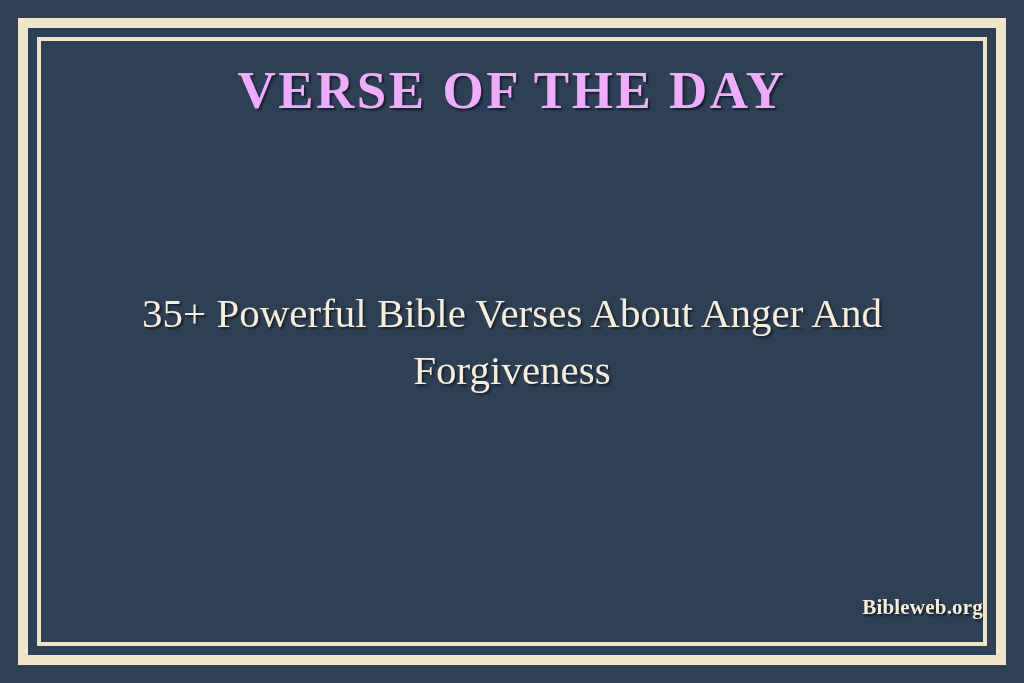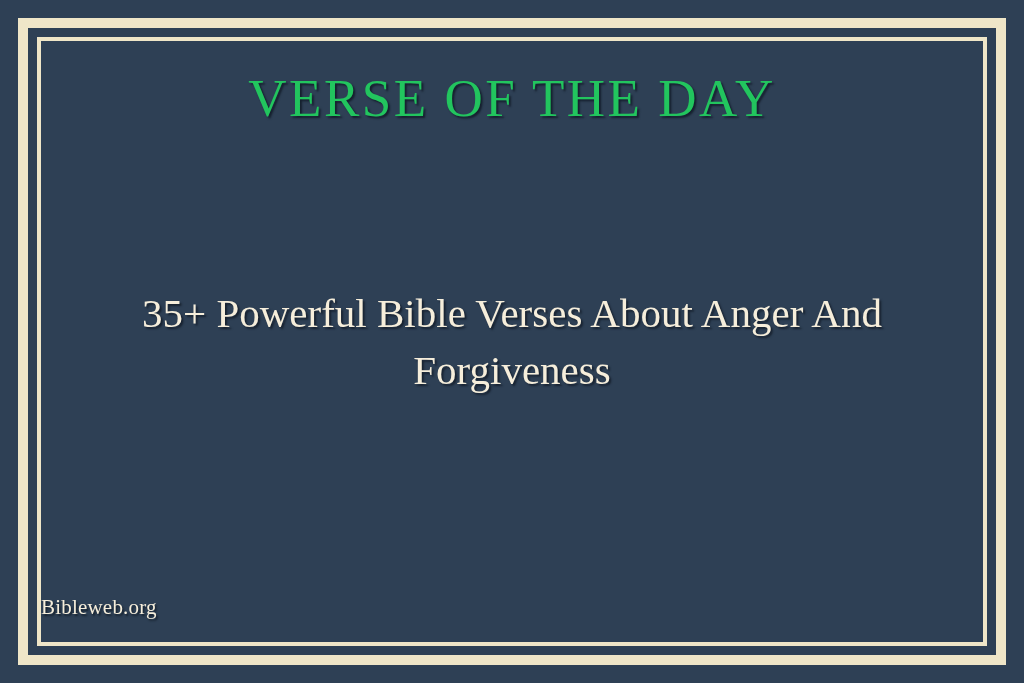--- a/index.html
+++ b/index.html
@@ -60,29 +60,29 @@
     width: 100%;
     height: 100%;
     box-sizing: border-box;
     background: #2e4055;
     overflow: hidden;
   }
 
   
   .kicker {
     position: absolute;
-    top: 30px;
+    top: 22px;
     left: 0;
     right: 0;
     text-align: center;
     font-size: 53px;
-    font-weight: normal;
+    font-weight: bold;
     line-height: 1.05;
     letter-spacing: 2.5px;
-    color: #22c55e;
+    color: #f0abfc;
     text-shadow: 2px 2px 2px rgba(14, 22, 33, 0.75);
     white-space: nowrap;
   }
 
   
   .headline-wrap {
     position: absolute;
     top: 244px;
     left: 30px;
     right: 30px;
@@ -96,23 +96,23 @@
     color: #f6eedb;
     text-shadow: 2px 2px 2px rgba(14, 22, 33, 0.7);
   }
 
   
   .footer {
     position: absolute;
     bottom: 22px;
     left: 0;
     right: 0;
-    text-align: left;
+    text-align: right;
     font-size: 21px;
-    font-weight: normal;
+    font-weight: bold;
     letter-spacing: 0.2px;
     color: #f6eedb;
     text-shadow: 1.5px 1.5px 2px rgba(14, 22, 33, 0.8);
   }
 </style>
 </head>
 <body>
 
 <div class="poster">
   <div class="frame-outer">

